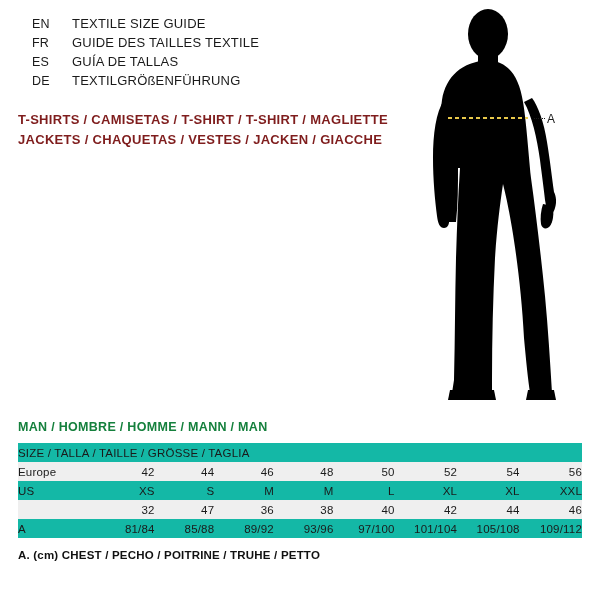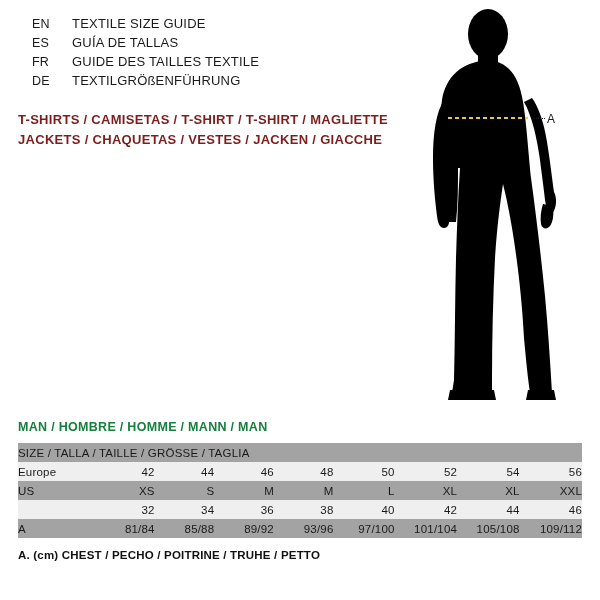--- a/index.html
+++ b/index.html
@@ -110,21 +110,21 @@
     border-collapse: collapse;
     font-size: 11.5px;
     color: #1a1a1a;
   }
   table.size-table td {
     padding: 0;
     height: 19px;
     vertical-align: middle;
     letter-spacing: 0.2px;
   }
-  tr.band-dark td { background: #a3a3a3; }
+  tr.band-dark td { background: #14b8a6; }
   tr.band-light td { background: #efefef; }
 
   td.lbl {
     width: 88px;
     padding-left: 2px;
   }
   td.val {
     width: 68px;
     text-align: right;
   }
@@ -143,26 +143,26 @@
 <body>
 
 <div class="page">
 
   <div class="lang-block">
     <div class="lang-row">
       <span class="lang-code">EN</span>
       <span class="lang-text">TEXTILE SIZE GUIDE</span>
     </div>
     <div class="lang-row">
+      <span class="lang-code">FR</span>
+      <span class="lang-text">GUIDE DES TAILLES TEXTILE</span>
+    </div>
+    <div class="lang-row">
       <span class="lang-code">ES</span>
       <span class="lang-text">GUÍA DE TALLAS</span>
-    </div>
-    <div class="lang-row">
-      <span class="lang-code">FR</span>
-      <span class="lang-text">GUIDE DES TAILLES TEXTILE</span>
     </div>
     <div class="lang-row">
       <span class="lang-code">DE</span>
       <span class="lang-text">TEXTILGRÖßENFÜHRUNG</span>
     </div>
   </div>
 
   <div class="cat-block">
     <div class="cat-line">T-SHIRTS / CAMISETAS / T-SHIRT / T-SHIRT / MAGLIETTE</div>
     <div class="cat-line">JACKETS / CHAQUETAS / VESTES / JACKEN / GIACCHE</div>
@@ -255,21 +255,21 @@
         <td class="val">M</td>
         <td class="val">M</td>
         <td class="val">L</td>
         <td class="val">XL</td>
         <td class="val">XL</td>
         <td class="val">XXL</td>
       </tr>
       <tr class="band-light">
         <td class="lbl"></td>
         <td class="val">32</td>
-        <td class="val">34</td>
+        <td class="val">47</td>
         <td class="val">36</td>
         <td class="val">38</td>
         <td class="val">40</td>
         <td class="val">42</td>
         <td class="val">44</td>
         <td class="val">46</td>
       </tr>
       <tr class="band-dark">
         <td class="lbl">A</td>
         <td class="val">81/84</td>

